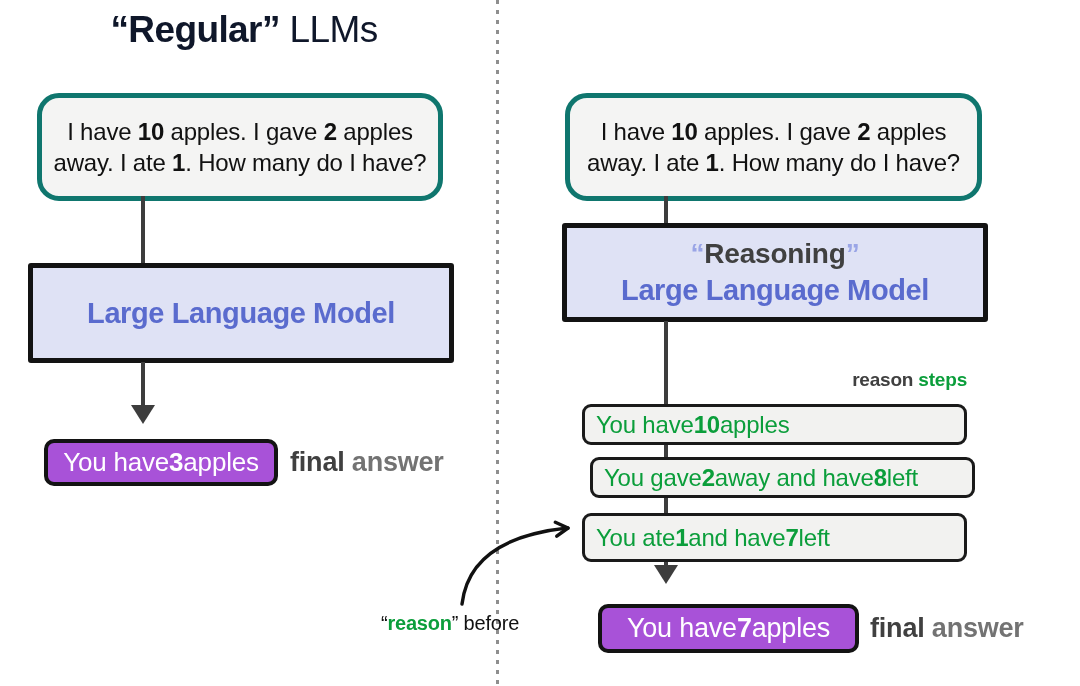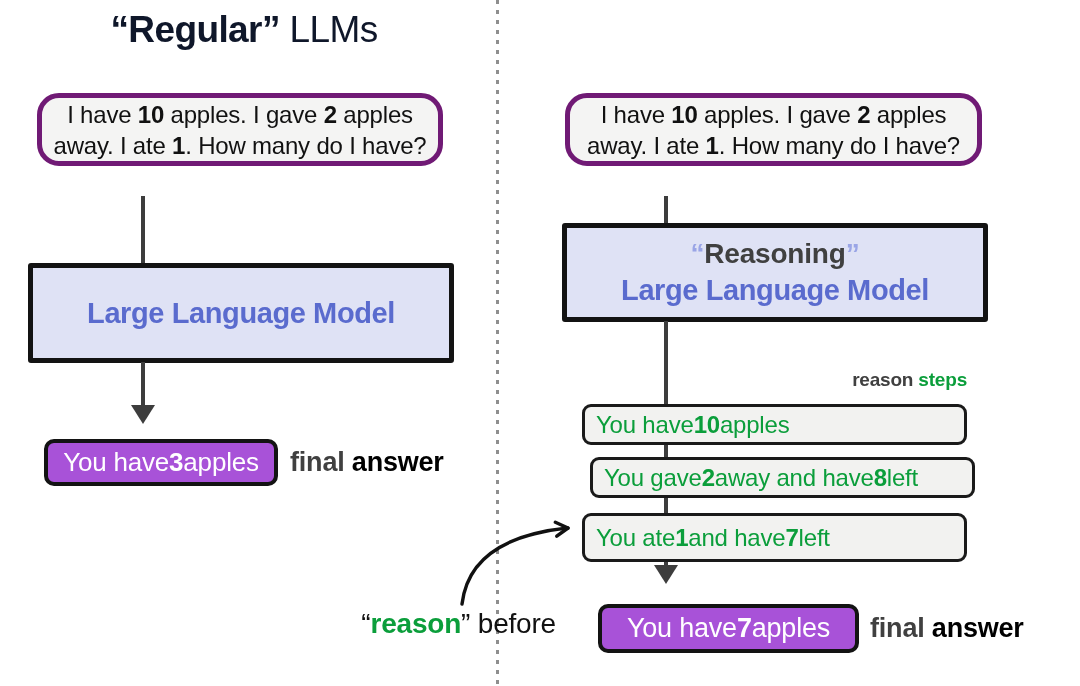--- a/index.html
+++ b/index.html
@@ -12,22 +12,22 @@
   
   .divider{
     left:496px;top:0;width:3px;height:686px;
     background:repeating-linear-gradient(to bottom,#8e8e8e 0 4px,transparent 4px 10px);
   }
   
   .col-title{top:8px;font-size:37px;line-height:44px;text-align:center;color:#0f172a;}
   .col-title span{letter-spacing:-0.6px;}
   
   .prompt-box{
-    top:93px;height:73px;box-sizing:border-box;
-    border:5px solid #701a75;border-radius:22px;background:#f4f4f3;
+    top:93px;height:108px;box-sizing:border-box;
+    border:5px solid #0f766e;border-radius:22px;background:#f4f4f3;
     display:flex;flex-direction:column;justify-content:center;align-items:center;
     font-size:24px;line-height:31px;text-align:center;color:#111;
   }
   
   .model-box{
     box-sizing:border-box;border:5px solid #131313;background:#dfe2f5;border-radius:3px;
     display:flex;flex-direction:column;justify-content:center;align-items:center;text-align:center;
   }
   .model-box .llm-line{font-size:29px;font-weight:700;color:#5a6bce;letter-spacing:-0.4px;}
   .model-box .quote-line{font-size:28px;line-height:36px;color:#111;}
@@ -47,24 +47,24 @@
   .final-label{font-size:27px;font-weight:700;white-space:nowrap;}
   
   .steps-label{font-size:19px;font-weight:700;text-align:right;}
   .step-box{
     left:582px;width:385px;box-sizing:border-box;z-index:2;
     border:3px solid #1a1a1a;border-radius:9px;background:#f2f2f0;
     display:flex;align-items:center;padding-left:11px;
     font-size:24px;color:#0b9e3b;white-space:nowrap;
   }
   
-  .annotation{font-size:28px;line-height:31px;text-align:right;color:#111;}
+  .annotation{font-size:20px;line-height:31px;text-align:center;color:#111;}
   
   .c-green{color:#0b9e3b;}
-  .c-purple{color:#000000;}
+  .c-purple{color:#737373;}
   .c-bluelight{color:#9aa5e6;}
   .c-black{color:#404040;}
   .b{font-weight:700;}
   svg.curve{overflow:visible;z-index:3;}
 </style>
 </head>
 <body>
 
 <div id="stage">
 

